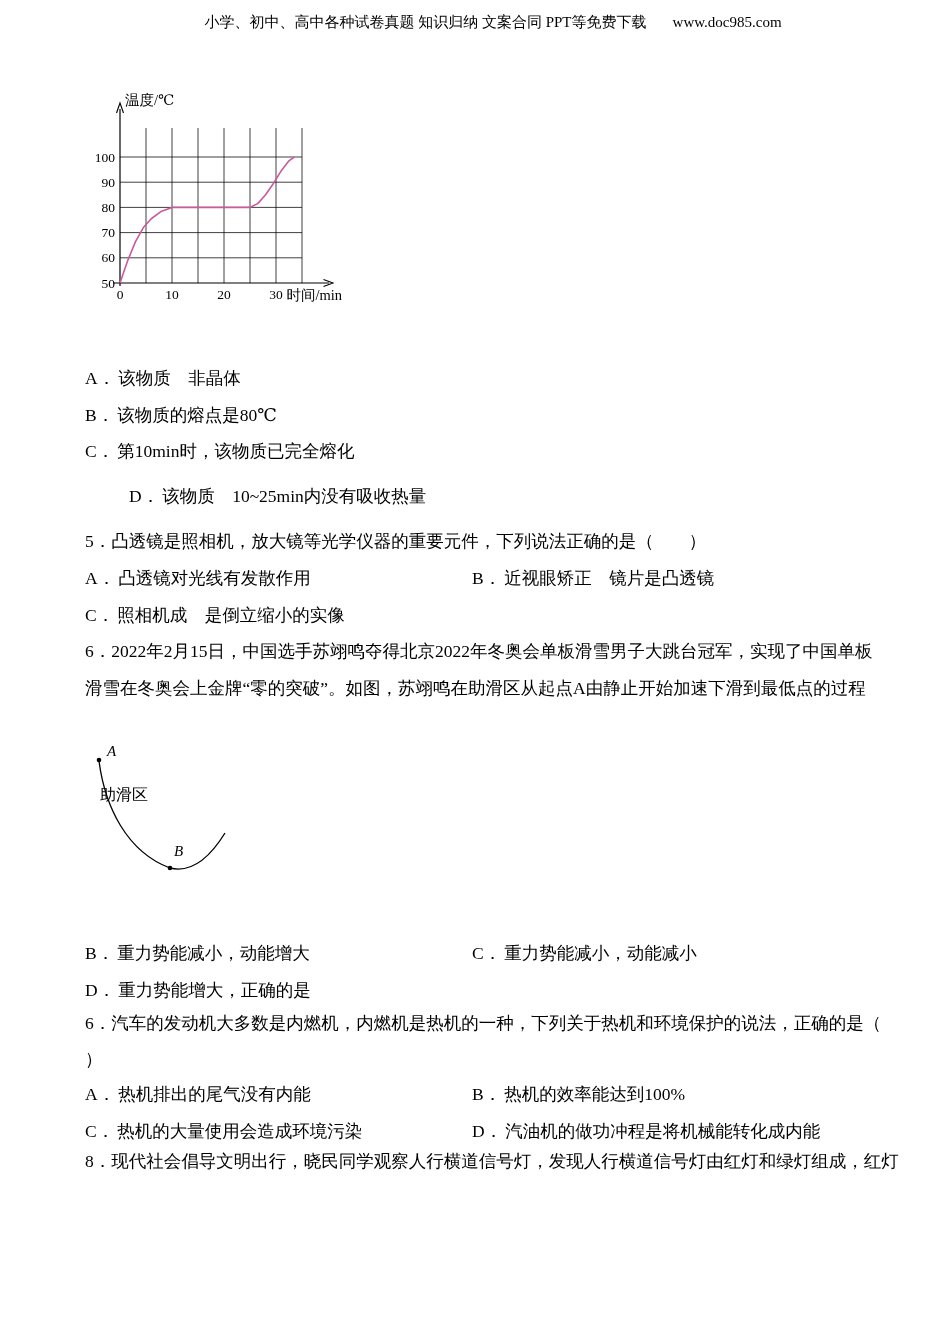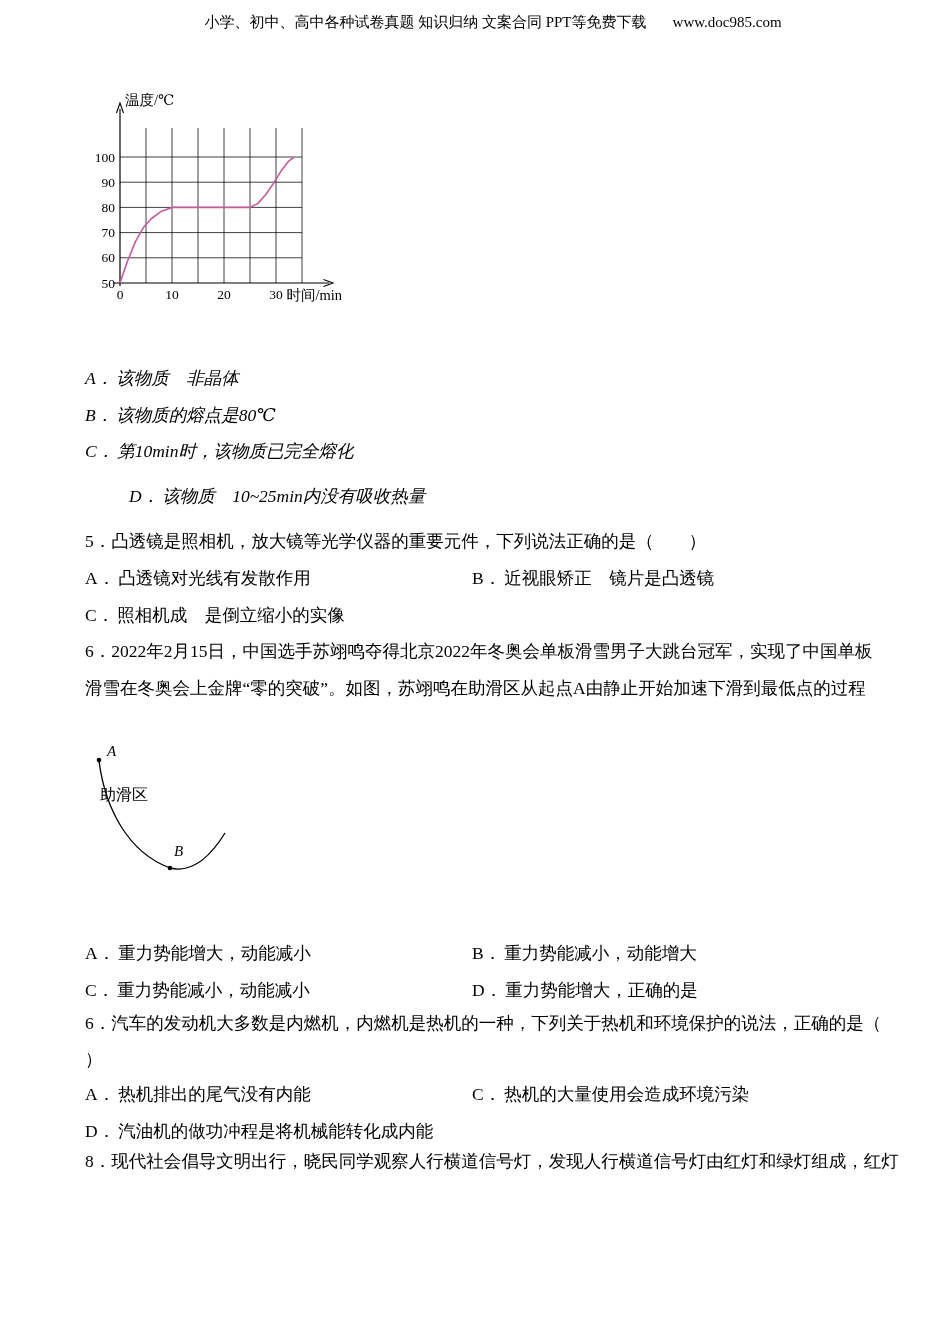--- a/index.html
+++ b/index.html
@@ -55,21 +55,21 @@
       <text x="25" y="209" text-anchor="middle" font-size="13.5">0</text>
       <text x="77" y="209" text-anchor="middle" font-size="13.5">10</text>
       <text x="129" y="209" text-anchor="middle" font-size="13.5">20</text>
       <text x="181" y="209" text-anchor="middle" font-size="13.5">30</text>
       <text x="30" y="15" text-anchor="start" font-size="14.5">温度/℃</text>
       <text x="191.4" y="210" text-anchor="start" font-size="14.5">时间/min</text>
       <polyline points="25,193 32.8,170.32 40.6,151.42000000000002 48.400000000000006,137.56 56.2,128.74 66.6,121.17999999999999 77,117.4 103,117.4 129,117.4 155,117.4 162.8,113.62 170.6,104.8 178.4,93.46 186.20000000000002,80.86 194,70.78 199.20000000000002,67" fill="none" stroke="#c85a9e" stroke-width="1.6" stroke-linejoin="round"></polyline>
     </svg>
 </div>
 
-<div class="abs body-text q4opts" style="left:85px; top:360px;font-style:italic;">
+<div class="abs body-text q4opts" style="left:85px; top:360px;">
     <div class="opt-row"><span class="opt-label">A．</span><span>该物质　非晶体</span></div>
     <div class="opt-row"><span class="opt-label">B．</span><span>该物质的熔点是80℃</span></div>
     <div class="opt-row"><span class="opt-label">C．</span><span>第10min时，该物质已完全熔化</span></div>
     <div class="opt-row"><span class="opt-label">D．</span><span>该物质　10~25min内没有吸收热量</span></div>
   </div>
 
 <div class="abs body-text" style="left:85px; top:523px;">
   <div class="stem-line" style="line-height:37px;">5．凸透镜是照相机，放大镜等光学仪器的重要元件，下列说法正确的是（　　）</div>
   <div class="grid2">
       <div class="opt-row"><span class="opt-label">A．</span><span>凸透镜对光线有发散作用</span></div>
@@ -88,32 +88,32 @@
     <path d="M 17 19 C 23 65, 45 110, 88 126 C 112 132, 130 112, 143 91" stroke="#000" fill="none" stroke-width="1.3"></path>
     <circle cx="17" cy="18" r="2.3" fill="#000"></circle>
     <circle cx="88" cy="126" r="2.3" fill="#000"></circle>
     <text x="25" y="14" class="pt-label">A</text>
     <text x="92" y="114" class="pt-label">B</text>
     <text x="18" y="58" class="zone-label">助滑区</text>
   </svg>
 </div>
 
 <div class="abs body-text grid2" style="left:85px; top:935px;">
-    <div class="opt-row"><span class="opt-label">A．</span><span>重力势能增大，动能减小</span></div>
     <div class="opt-row"><span class="opt-label">B．</span><span>重力势能减小，动能增大</span></div>
     <div class="opt-row"><span class="opt-label">C．</span><span>重力势能减小，动能减小</span></div>
     <div class="opt-row"><span class="opt-label">D．</span><span>重力势能增大，正确的是</span></div>
   </div>
 
 <div class="abs body-text" style="left:85px; top:1006px;">
   <div class="stem-line" style="line-height:35.5px;">6．汽车的发动机大多数是内燃机，内燃机是热机的一种，下列关于热机和环境保护的说法，正确的是（</div>
   <div class="stem-line" style="line-height:35.5px;">）</div>
 </div>
 
 <div class="abs body-text grid2" style="left:85px; top:1076px; line-height:35px;">
     <div class="opt-row"><span class="opt-label">A．</span><span>热机排出的尾气没有内能</span></div>
+    <div class="opt-row"><span class="opt-label">B．</span><span>热机的效率能达到100%</span></div>
     <div class="opt-row"><span class="opt-label">C．</span><span>热机的大量使用会造成环境污染</span></div>
     <div class="opt-row"><span class="opt-label">D．</span><span>汽油机的做功冲程是将机械能转化成内能</span></div>
   </div>
 
 <div class="abs body-text" style="left:85px; top:1143px;">
   <div class="stem-line">8．现代社会倡导文明出行，晓民同学观察人行横道信号灯，发现人行横道信号灯由红灯和绿灯组成，红灯</div>
 </div>
 
 </body></html>

